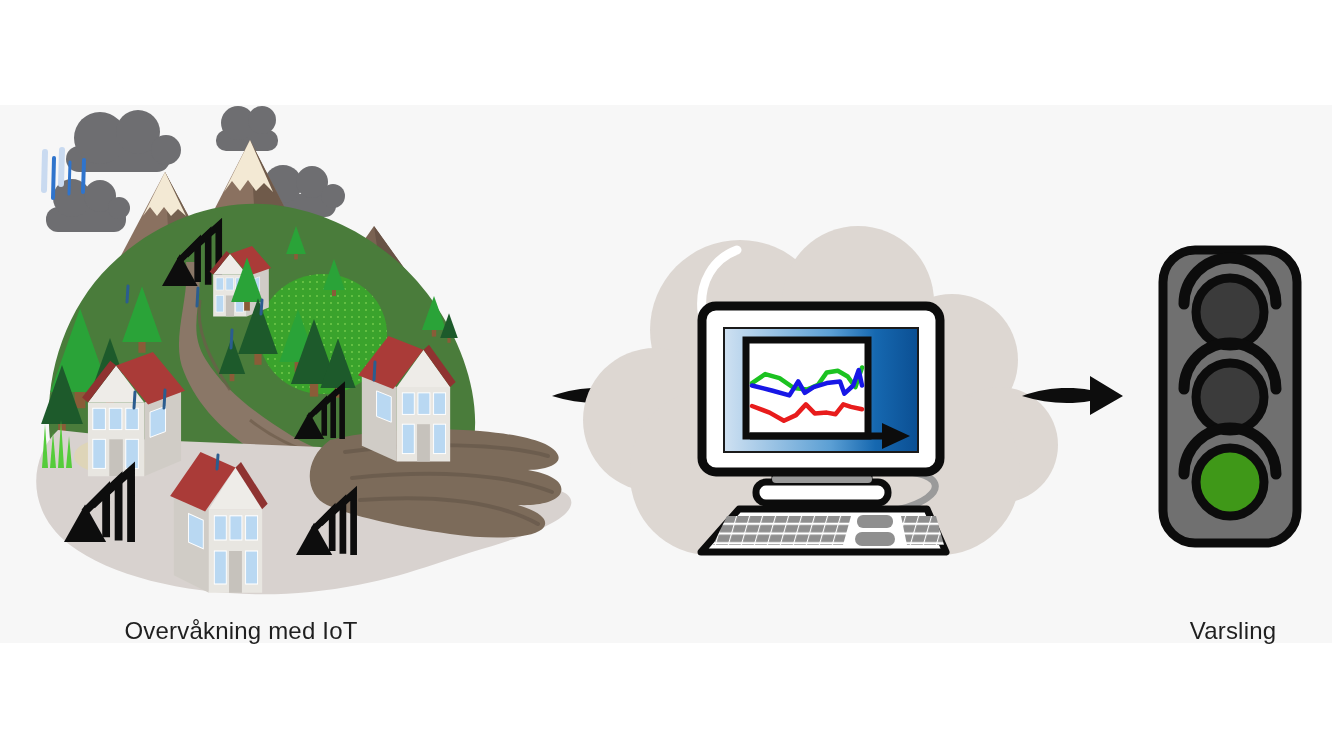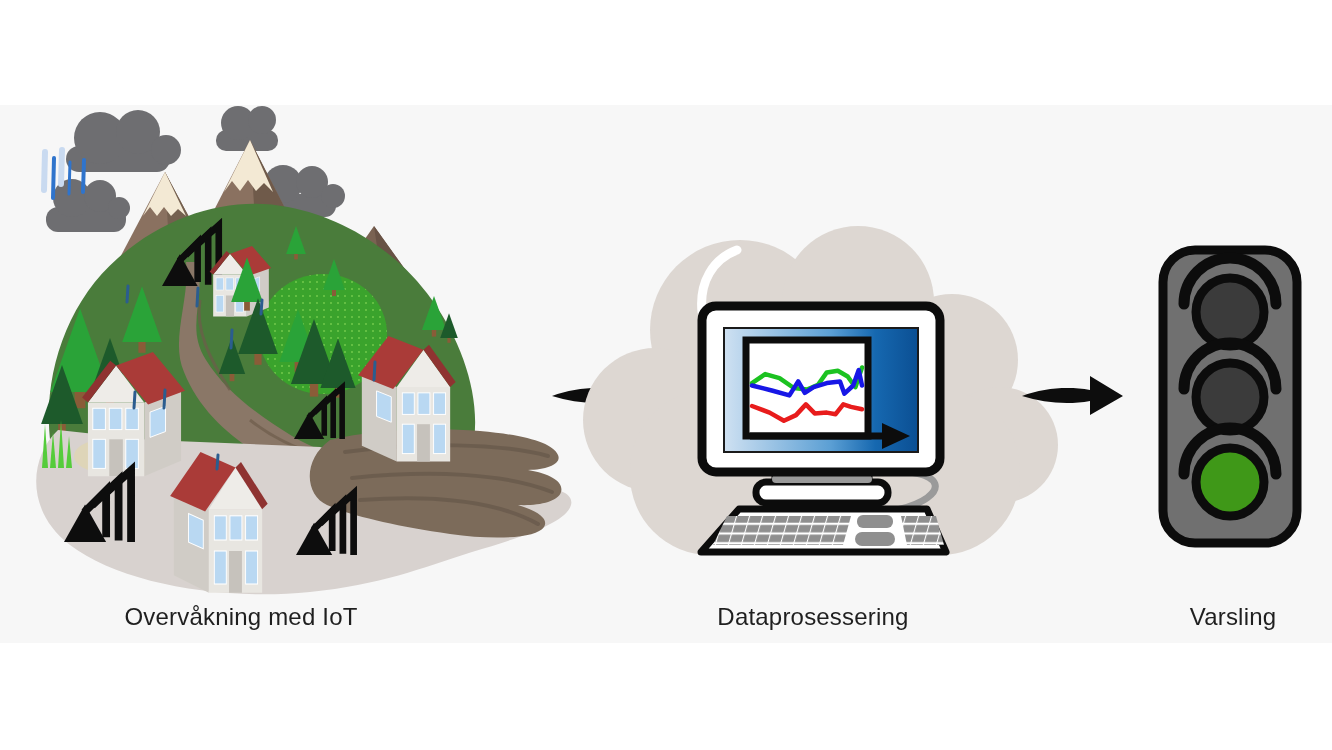--- a/index.html
+++ b/index.html
@@ -1,20 +1,20 @@
 <!DOCTYPE html>
 <html><head>
 <meta charset="utf-8">
 <style>
   html,body{margin:0;padding:0;background:#ffffff;}
   .canvas{position:relative;width:1332px;height:750px;background:#ffffff;overflow:hidden;
           font-family:"Liberation Sans","DejaVu Sans",sans-serif;}
   .band{position:absolute;left:0;top:105px;width:1332px;height:538px;background:#f7f7f7;}
   .scene{position:absolute;left:0;top:0;width:1332px;height:750px;}
-  .stage-label{position:absolute;top:602px;width:400px;text-align:center;
+  .stage-label{position:absolute;top:616px;width:400px;text-align:center;
                font-size:24px;line-height:30px;color:#1f1f1f;letter-spacing:0.2px;}
   .lbl-monitoring{left:41px;}
   .lbl-processing{left:613px;}
   .lbl-alerting{left:1033px;}
 </style>
 </head>
 <body>
 
 <div class="canvas">
   <div class="band"></div>
@@ -244,15 +244,14 @@
       <path d="M1184,304 A46,46 0 0 1 1276,304" fill="none" stroke="#0c0c0c" stroke-width="11" stroke-linecap="round"></path>
       <circle cx="1230" cy="312" r="34" fill="#3b3b3b" stroke="#0c0c0c" stroke-width="9"></circle>
       <path d="M1184,389 A46,46 0 0 1 1276,389" fill="none" stroke="#0c0c0c" stroke-width="11" stroke-linecap="round"></path>
       <circle cx="1230" cy="397" r="34" fill="#3b3b3b" stroke="#0c0c0c" stroke-width="9"></circle>
       <path d="M1184,474 A46,46 0 0 1 1276,474" fill="none" stroke="#0c0c0c" stroke-width="11" stroke-linecap="round"></path>
       <circle cx="1230" cy="482" r="34" fill="#3f9818" stroke="#0c0c0c" stroke-width="9"></circle>
     </g>
   </svg>
 
   <div class="stage-label lbl-monitoring">Overvåkning med IoT</div>
-  <div class="stage-label lbl-processing">Dataprosessering</div>
   <div class="stage-label lbl-alerting">Varsling</div>
 </div>
 
 </body></html>

